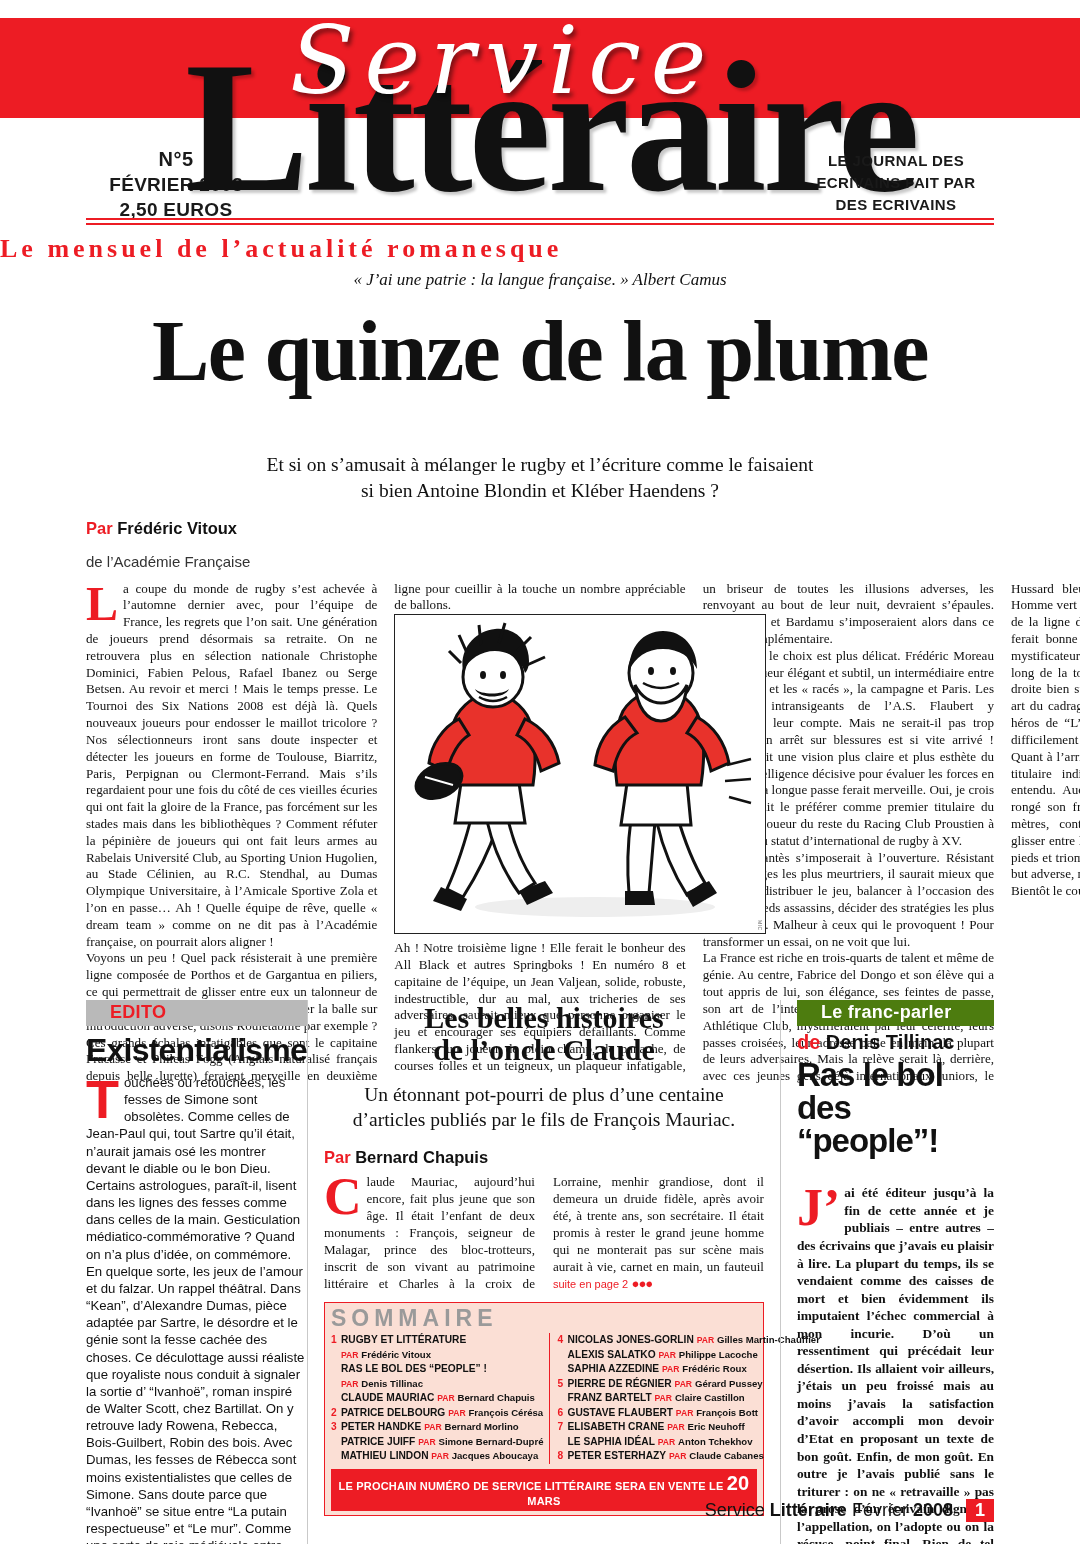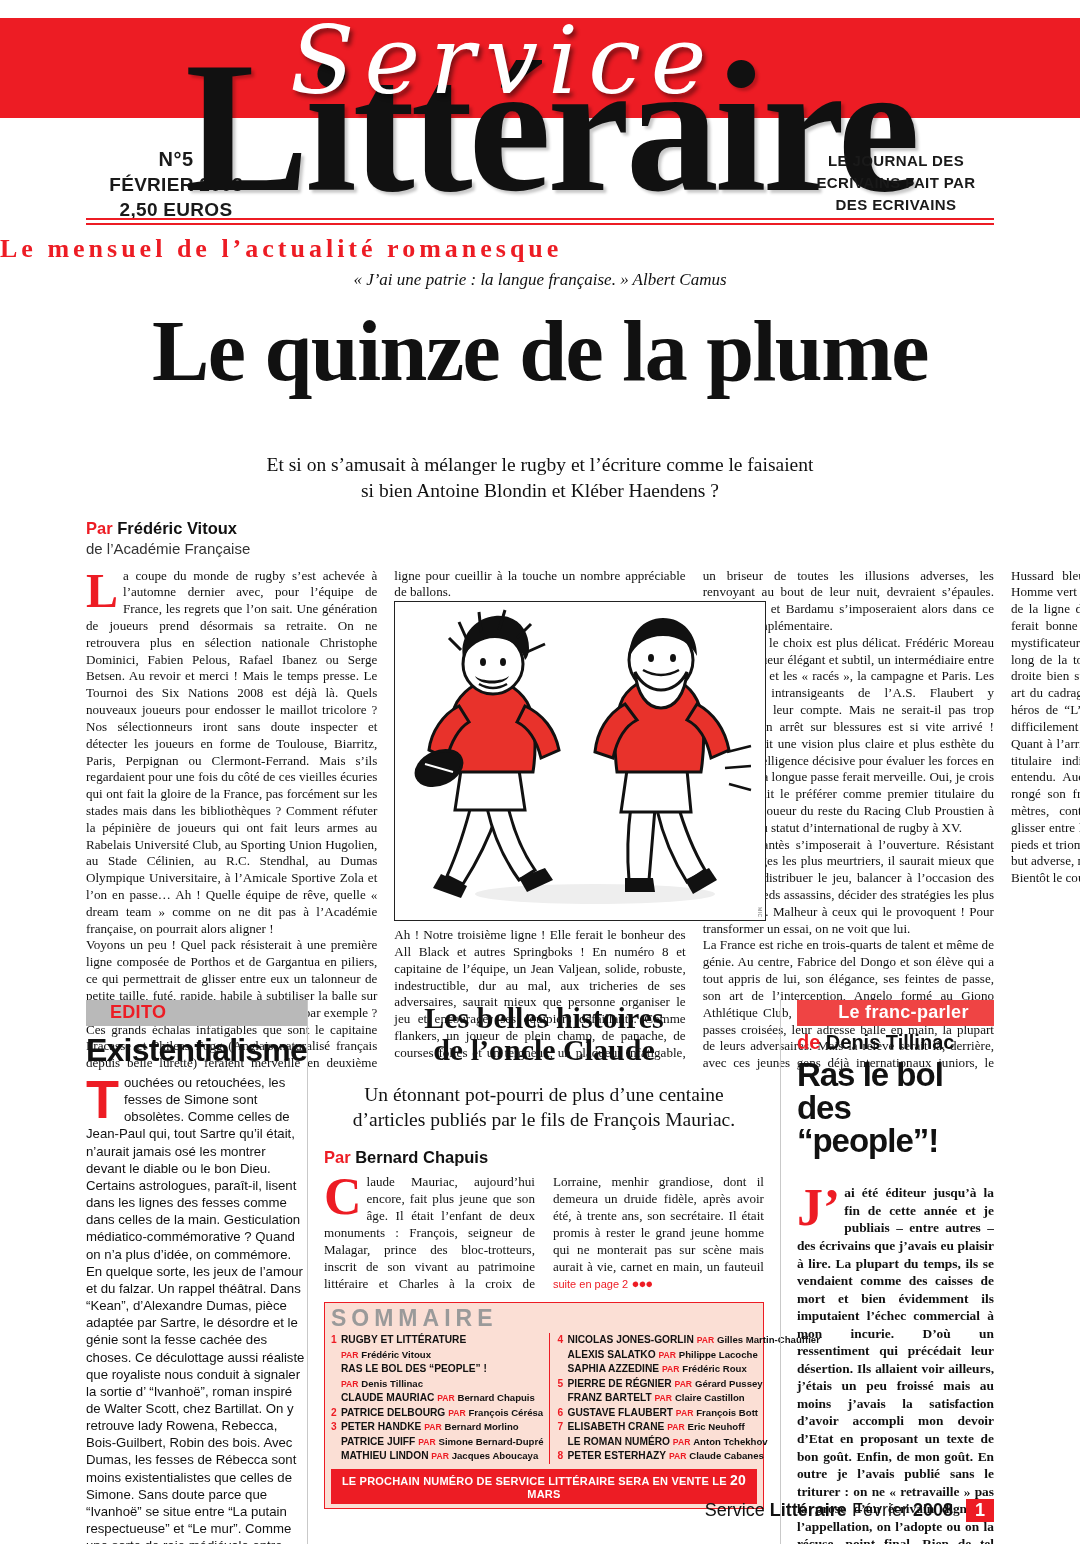--- a/index.html
+++ b/index.html
@@ -148,21 +148,21 @@
     color: #111;
     line-height: 1.25;
   }
   .byline-par .par-red { color: #ed1c24; }
   .byline-sub {
     font-family: "Liberation Sans", sans-serif;
     font-size: 15px;
     font-weight: 400;
     color: #333;
     line-height: 1.25;
-    margin-top: 1px;
+    margin-top: 14px;
   }
 
   .lead-cols {
     column-count: 3;
     column-gap: 17px;
     column-fill: auto;
     height: 510px;
     margin-top: 9px;
     font-family: "Liberation Serif", serif;
     font-size: 13.1px;
@@ -226,21 +226,21 @@
   .sec-label {
     font-family: "Liberation Sans", sans-serif;
     font-weight: 700;
     font-size: 18px;
     color: #ed1c24;
     background: #b9b9b9;
     padding: 2px 8px 3px 24px;
     letter-spacing: .3px;
     display: block;
   }
-  .sec-label.redbg { background: #ef4444; color: #ffffff; text-align: center; }
+  .sec-label.redbg { background: #4d7c0f; color: #ffffff; }
 
   .edito-title {
     font-family: "Liberation Sans", sans-serif;
     font-weight: 700;
     font-size: 32px;
     letter-spacing: -.8px;
     color: #111;
     margin: 8px 0 8px 0;
     line-height: 1;
   }
@@ -350,21 +350,21 @@
     margin-top: 5px;
     background: #ed1c24;
     color: #fff;
     text-align: center;
     font-family: "Liberation Sans", sans-serif;
     font-weight: 700;
     font-size: 11px;
     letter-spacing: .2px;
     padding: 3px 0 4px 0;
   }
-  .somm-foot .big { font-size: 14px; text-align: right; }
+  .somm-foot .big { font-size: 20px; text-align: right; }
 
   
   .franc-de {
     font-family: "Liberation Sans", sans-serif;
     font-weight: 700;
     font-size: 20px;
     margin-top: 5px;
     color: #111;
   }
   .franc-de .de-red { color: #ed1c24; }
@@ -581,21 +581,21 @@
             <div class="somm-row"><span class="somm-num"></span><span class="somm-t">MATHIEU LINDON</span> <span class="somm-par">PAR</span> <span class="somm-a">Jacques Aboucaya</span></div>
           </div>
           <div class="somm-col">
             <div class="somm-row"><span class="somm-num">4</span><span class="somm-t">NICOLAS JONES-GORLIN</span> <span class="somm-par">PAR</span> <span class="somm-a">Gilles Martin-Chauffier</span></div>
             <div class="somm-row"><span class="somm-num"></span><span class="somm-t">ALEXIS SALATKO</span> <span class="somm-par">PAR</span> <span class="somm-a">Philippe Lacoche</span></div>
             <div class="somm-row"><span class="somm-num"></span><span class="somm-t">SAPHIA AZZEDINE</span> <span class="somm-par">PAR</span> <span class="somm-a">Frédéric Roux</span></div>
             <div class="somm-row"><span class="somm-num">5</span><span class="somm-t">PIERRE DE RÉGNIER</span> <span class="somm-par">PAR</span> <span class="somm-a">Gérard Pussey</span></div>
             <div class="somm-row"><span class="somm-num"></span><span class="somm-t">FRANZ BARTELT</span> <span class="somm-par">PAR</span> <span class="somm-a">Claire Castillon</span></div>
             <div class="somm-row"><span class="somm-num">6</span><span class="somm-t">GUSTAVE FLAUBERT</span> <span class="somm-par">PAR</span> <span class="somm-a">François Bott</span></div>
             <div class="somm-row"><span class="somm-num">7</span><span class="somm-t">ELISABETH CRANE</span> <span class="somm-par">PAR</span> <span class="somm-a">Eric Neuhoff</span></div>
-            <div class="somm-row"><span class="somm-num"></span><span class="somm-t">LE ROMAN NUMÉRO</span> <span class="somm-par">PAR</span> <span class="somm-a">Anton Tchekhov</span></div>
+            <div class="somm-row"><span class="somm-num"></span><span class="somm-t">LE SAPHIA IDÉAL</span> <span class="somm-par">PAR</span> <span class="somm-a">Anton Tchekhov</span></div>
             <div class="somm-row"><span class="somm-num">8</span><span class="somm-t">PETER ESTERHAZY</span> <span class="somm-par">PAR</span> <span class="somm-a">Claude Cabanes</span></div>
           </div>
         </div>
         <div class="somm-foot">
           <span>LE PROCHAIN NUMÉRO DE</span>
           <span>SERVICE LITTÉRAIRE</span>
           <span>SERA EN VENTE LE</span>
           <span class="big">20</span>
           <span>MARS</span>
         </div>

